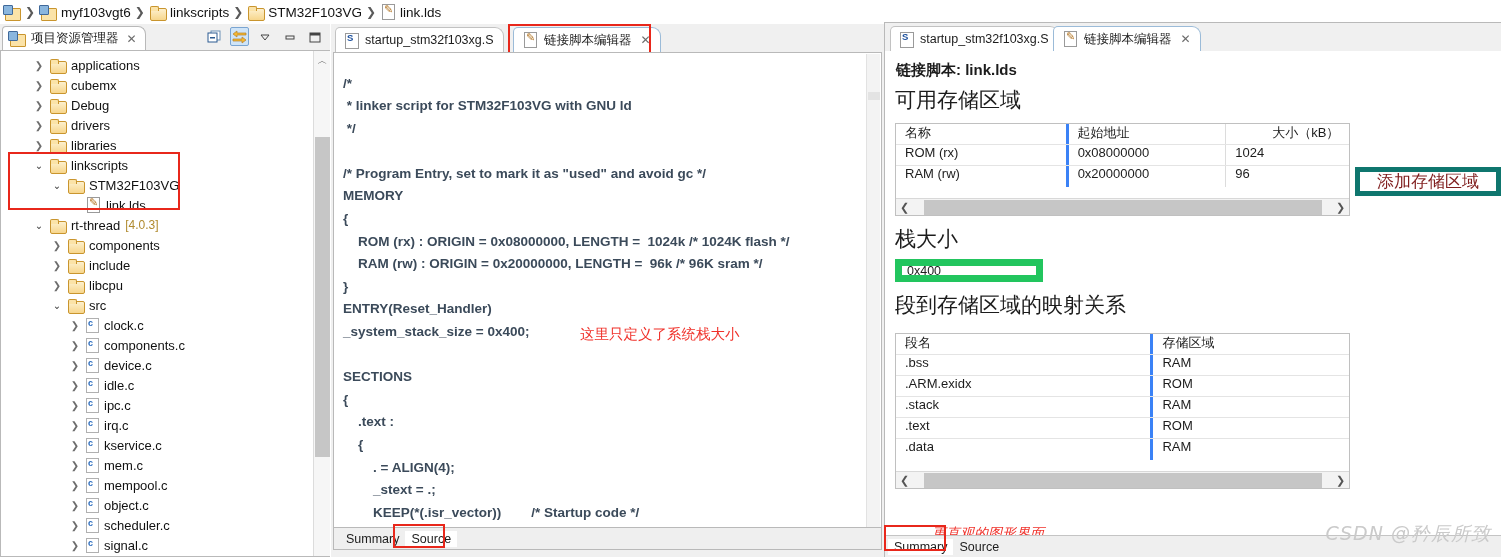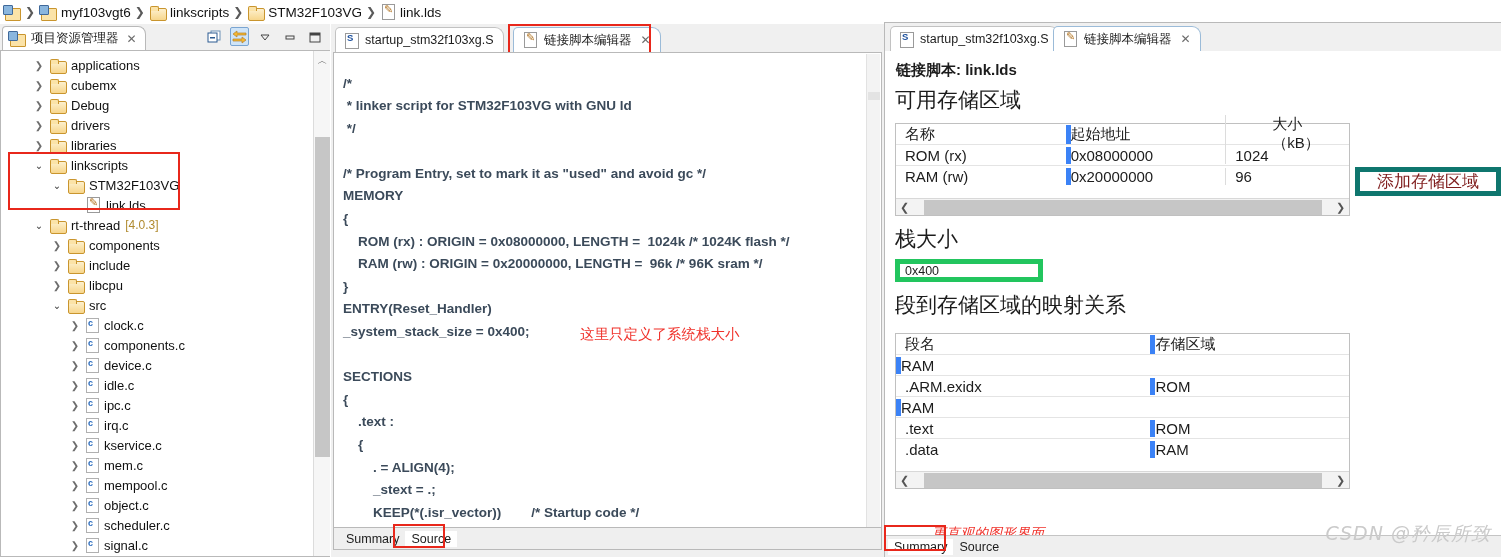--- a/index.html
+++ b/index.html
@@ -172,35 +172,35 @@
     display:flex; align-items:center; gap:6px; font-size:12.5px; color:#1c1c1c;
     border-radius:5px 9px 0 0;
   }
   .rw-tab.inactive{ left:5px; background:#ffffff; border:1px solid #c2c2c2; border-bottom:none; }
   .rw-tab.active{ left:168px; background:#ffffff; border:1px solid #9bbbd8; border-bottom:none; }
   .rw-body{ position:absolute; left:0; top:28px; width:617px; height:484px; background:#ffffff; overflow:hidden; }
   .rw-title{ position:absolute; left:11px; top:10px; font-size:15px; font-weight:bold; color:#1c1c1c; }
   .sect-h{ position:absolute; font-size:21px; color:#1c1c1c; font-weight:normal;
            font-family:"DejaVu Sans","Liberation Sans",sans-serif; }
   .tablebox{ position:absolute; border:1px solid #c0c0c0; background:#ffffff; }
-  .trow{ display:flex; height:21px; align-items:center; font-size:15px; color:#1c1c1c; }
+  .trow{ display:flex; height:21px; font-size:13px; color:#1c1c1c; }
   .trow.head{ font-weight:normal; }
   .trow .c1{ padding-left:9px; }
-  .trow .c2{ border-left:5px solid #3b82f6; }
+  .trow .c2{ padding-left:9px; border-left:3px solid #3b82f6; }
   .trow .c3{ padding-left:9px; border-left:1px solid #dcdcdc; }
   .hsep{ border-bottom:1px solid #e4e4e4; }
   .hscroll{
     position:absolute; left:0; bottom:0; height:17px; width:100%;
     background:#f3f3f3; border-top:1px solid #d8d8d8;
     display:flex; align-items:center; justify-content:space-between;
   }
   .hs-arrow{ width:17px; text-align:center; font-size:11px; color:#555; }
   .hs-thumb{ height:15px; background:#c6c6c6; }
   .stackinput{
-    position:absolute; border:5px solid #22c55e; background:#ffffff;
+    position:absolute; border:7px solid #22c55e; background:#ffffff;
     font-size:12.5px; color:#1c1c1c; padding:2px 5px;
     font-family:"Liberation Sans","DejaVu Sans",sans-serif;
   }
   .addbtn{
     position:absolute; border:5px solid #0f766e; background:#ffffff;
     display:flex; align-items:center; justify-content:center;
     font-size:17px; color:#7f1d1d;
   }
   .rw-bottom{
     position:absolute; left:0; top:512px; width:617px; height:23px;
@@ -523,27 +523,29 @@
       <input class="stackinput" style="left: 10px; top: 208px; width: 148px; height: 23px;" value="0x400">
 
       <div class="sect-h" style="left:10px; top:240px;font-family:Liberation Mono, monospace;">段到存储区域的映射关系</div>
 
       <div class="tablebox" style="left:10px; top:282px; width:455px; height:156px;">
         <div class="trow head hsep">
           <div class="c1" style="width:255px;">段名</div>
           <div class="c2" style="width:199px;">存储区域</div>
         </div>
         <div class="trow hsep">
+          <div class="c1" style="width:255px;">.bss</div>
           <div class="c2" style="width:199px;">RAM</div>
         </div>
         <div class="trow hsep">
           <div class="c1" style="width:255px;">.ARM.exidx</div>
           <div class="c2" style="width:199px;">ROM</div>
         </div>
         <div class="trow hsep">
+          <div class="c1" style="width:255px;">.stack</div>
           <div class="c2" style="width:199px;">RAM</div>
         </div>
         <div class="trow hsep">
           <div class="c1" style="width:255px;">.text</div>
           <div class="c2" style="width:199px;">ROM</div>
         </div>
         <div class="trow">
           <div class="c1" style="width:255px;">.data</div>
           <div class="c2" style="width:199px;">RAM</div>
         </div>

